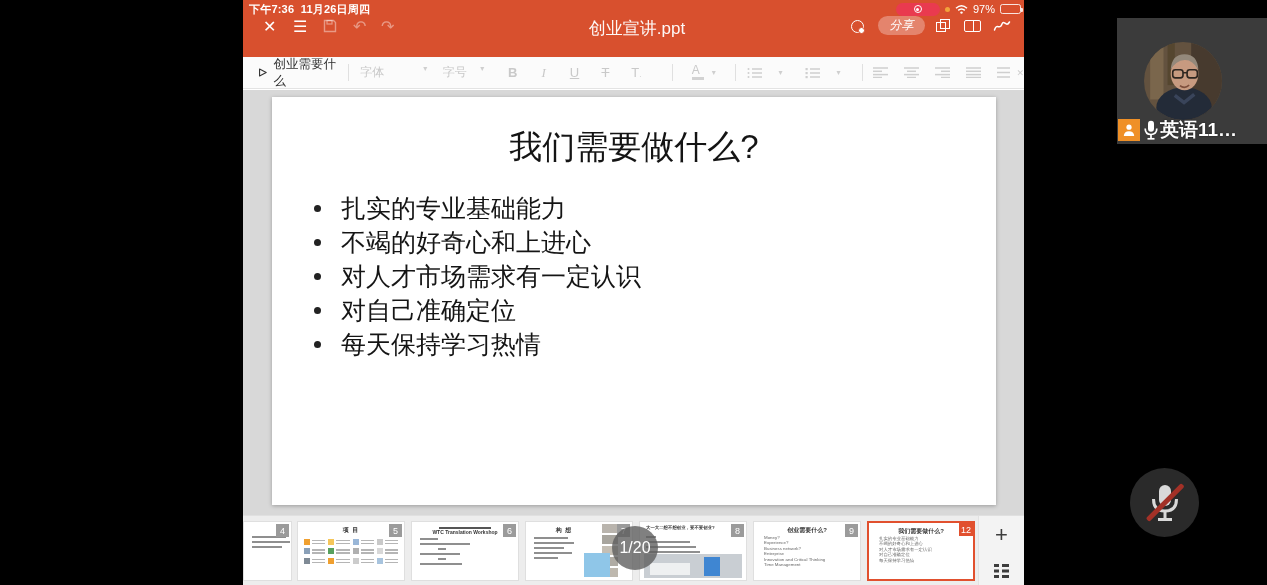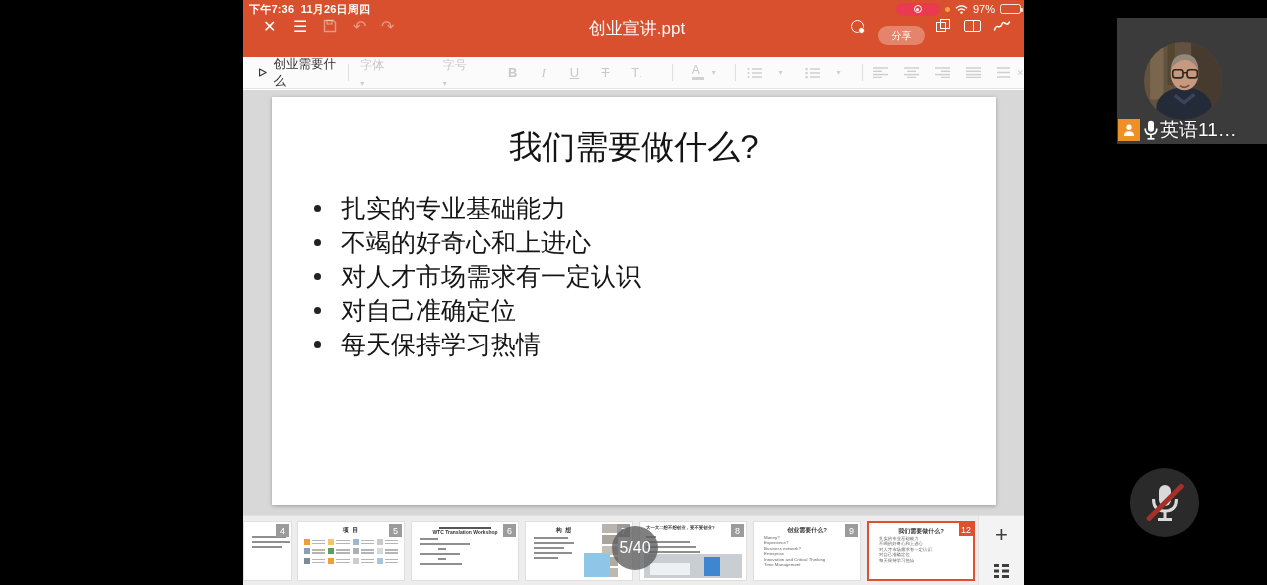--- a/index.html
+++ b/index.html
@@ -20,41 +20,41 @@
   .orange-dot { width:5px; height:5px; border-radius:50%; background:#f2a33c; }
   .batt-pct { color:#fff; font-size:11px; }
   .battery { width:21px; height:10px; border:1px solid rgba(255,255,255,.85); border-radius:2.5px; position:relative; padding:1px; }
   .battery .fill { height:100%; width:86%; background:#fff; border-radius:1px; }
   .battery .nub { position:absolute; right:-3px; top:2.5px; width:2px; height:4px; background:rgba(255,255,255,.85); border-radius:0 1px 1px 0; }
 
   .appbar { position:absolute; top:15px; left:0; right:0; height:22px; }
   .hicon { position:absolute; top:0; height:22px; display:flex; align-items:center; justify-content:center; color:#fff; }
   .hicon.dis { color:rgba(255,255,255,.42); }
   .doc-title { position:absolute; left:7px; right:0; top:2px; text-align:center; color:rgba(255,255,255,.96); font-size:17px; }
-  .share-pill { position:absolute; left:635px; top:11px; width:47px; height:19px; border-radius:10px; background:rgba(255,255,255,.3);
-                color:#fff; font-size:10px; display:flex; align-items:center; justify-content:center; }
+  .share-pill { position:absolute; left:635px; top:1px; width:47px; height:19px; border-radius:10px; background:rgba(255,255,255,.3);
+                color:#fff; font-size:12px; display:flex; align-items:center; justify-content:center;font-style:italic; }
   .sq2 { position:relative; width:15px; height:14px; }
   .sq2 i { position:absolute; width:10px; height:10px; border:1.4px solid #fff; display:block; }
   .sq2 i:first-child { left:0; top:3px; } .sq2 i:last-child { left:4px; top:0; }
   .book { width:17px; height:12px; border:1.4px solid #fff; border-radius:2px; position:relative; }
   .book:after { content:""; position:absolute; left:50%; top:0; bottom:0; width:1.4px; background:#fff; }
   .cast { width:13px; height:13px; border:1.5px solid #fff; border-radius:50%; position:relative; }
   .cast:after { content:""; position:absolute; right:-2px; bottom:-2px; width:5px; height:5px; background:#fff; border-radius:50%; border:1px solid #d8502e; }
 
   .tabsrow { position:absolute; top:36px; left:0; right:0; height:21px; display:flex; justify-content:center; gap:27px; align-items:center; }
   .tab { color:rgba(255,255,255,.92); font-size:12px; line-height:18px; }
   .tab.active { background:#fff; color:#d8502e; border-radius:11px; padding:1px 13px; }
 
   
   .fmtbar { position:absolute; top:57px; left:0; right:0; height:32px; background:#fbfbfb; border-bottom:1px solid #e3e3e3;
             display:flex; align-items:center; padding-left:15px; }
   .fmtbar .sep { width:1px; height:17px; background:#e0e0e0; margin:0 11px; }
   .play-group { display:flex; align-items:center; gap:6px; color:#2f2f2f; font-size:12.5px; }
   .play-tri2 { width:11px; height:11px; }
-  .fmt-txt { font-size:12px; color:#c7c7c7; display:flex; gap:5px;flex-direction:column; }
+  .fmt-txt { font-size:12px; color:#c7c7c7; display:flex; gap:5px; }
   .caret { font-size:8px; color:#cfcfcf; }
   .fmt-letter { font-size:13px; color:#c9c9c9; width:15px; text-align:center; margin-right:18px; }
   .strike { text-decoration:line-through; }
   .acolor { display:inline-flex; flex-direction:column; align-items:center; line-height:11px; margin-right:4px; }
   .acolor .bar { width:12px; height:3px; background:#d2d2d2; margin-top:1px; }
   .icon14 { margin-right:16px; display:inline-flex; }
 
   
   .canvas { position:absolute; left:0; right:0; top:90px; height:425px; background:#d8d8d8; }
   .slide { position:absolute; left:29px; top:7px; width:724px; height:408px; background:#fff; box-shadow:0 1px 4px rgba(0,0,0,.28); }
@@ -79,21 +79,21 @@
   .tcell { display:flex; align-items:center; gap:2px; }
   .tcell .ic { width:6px; height:6px; flex:none; }
   .tcell .ln { flex:1; } .tcell .ln i { display:block; height:1.5px; background:#b5b5b5; margin:1.5px 0; }
   .panel { position:absolute; right:0; top:0; bottom:0; width:46px; background:#f3f3f3; border-left:1px solid #e2e2e2; }
   .plus { position:absolute; left:0; right:0; top:8px; text-align:center; font-size:22px; font-weight:300; color:#3d3d3d; line-height:22px; }
   .gridico { position:absolute; left:15px; bottom:7px; }
   .bubble { position:absolute; left:369px; top:526px; width:46px; height:44px; border-radius:50%; background:rgba(92,92,92,.78);
             color:#fff; font-size:16px; display:flex; align-items:center; justify-content:center; z-index:5; }
 
   
-  .tile { position:absolute; left:1117px; top:18px; width:150px; height:126px; background:#3b3b3b; overflow:hidden; }
+  .tile { position:absolute; left:1117px; top:18px; width:150px; height:126px; background:#3b3b3b; overflow:hidden;font-weight:bold; }
   .avatar { position:absolute; left:27px; top:24px; width:78px; height:78px; border-radius:50%; overflow:hidden; }
   .tile-row { position:absolute; left:1px; right:0; bottom:3px; height:23px; display:flex; align-items:center; }
   .pbadge { width:22px; height:22px; background:#ef9027; display:flex; align-items:center; justify-content:center; flex:none; }
   .tile-mic { margin-left:4px; flex:none; display:flex; }
   .pname { color:#fff; font-size:19px; margin-left:2px; white-space:nowrap; overflow:hidden; text-shadow:0 0 2px rgba(0,0,0,.6); }
 
   .mutebtn { position:absolute; left:1130px; top:468px; width:69px; height:69px; border-radius:50%; background:#2a2a2a;
              display:flex; align-items:center; justify-content:center; }
   .slash { position:absolute; width:50px; height:4.5px; background:#a33127; border-radius:2px; transform:rotate(-45deg); }
 </style>
@@ -466,21 +466,21 @@
             <rect x="8" y="0" width="7" height="3"></rect>
           <rect x="0" y="5.5" width="5" height="3"></rect>
             <rect x="8" y="5.5" width="7" height="3"></rect>
           <rect x="0" y="11" width="5" height="3"></rect>
             <rect x="8" y="11" width="7" height="3"></rect>
         </g>
       </svg>
     </div>
   </div>
 
-  <div class="bubble">5/40</div>
+  <div class="bubble">1/20</div>
 </div>
 
 <div class="tile">
   <div class="avatar">
     <svg width="78" height="78" viewBox="0 0 76 76">
       <rect width="76" height="76" fill="#63523f"></rect>
       <rect x="46" width="30" height="76" fill="#473a2e"></rect>
       <rect x="6" y="4" width="13" height="52" fill="#7a664c"></rect>
       <rect x="23" y="0" width="7" height="42" fill="#55462f"></rect>
       <ellipse cx="39" cy="64" rx="27" ry="20" fill="#232b38"></ellipse>

